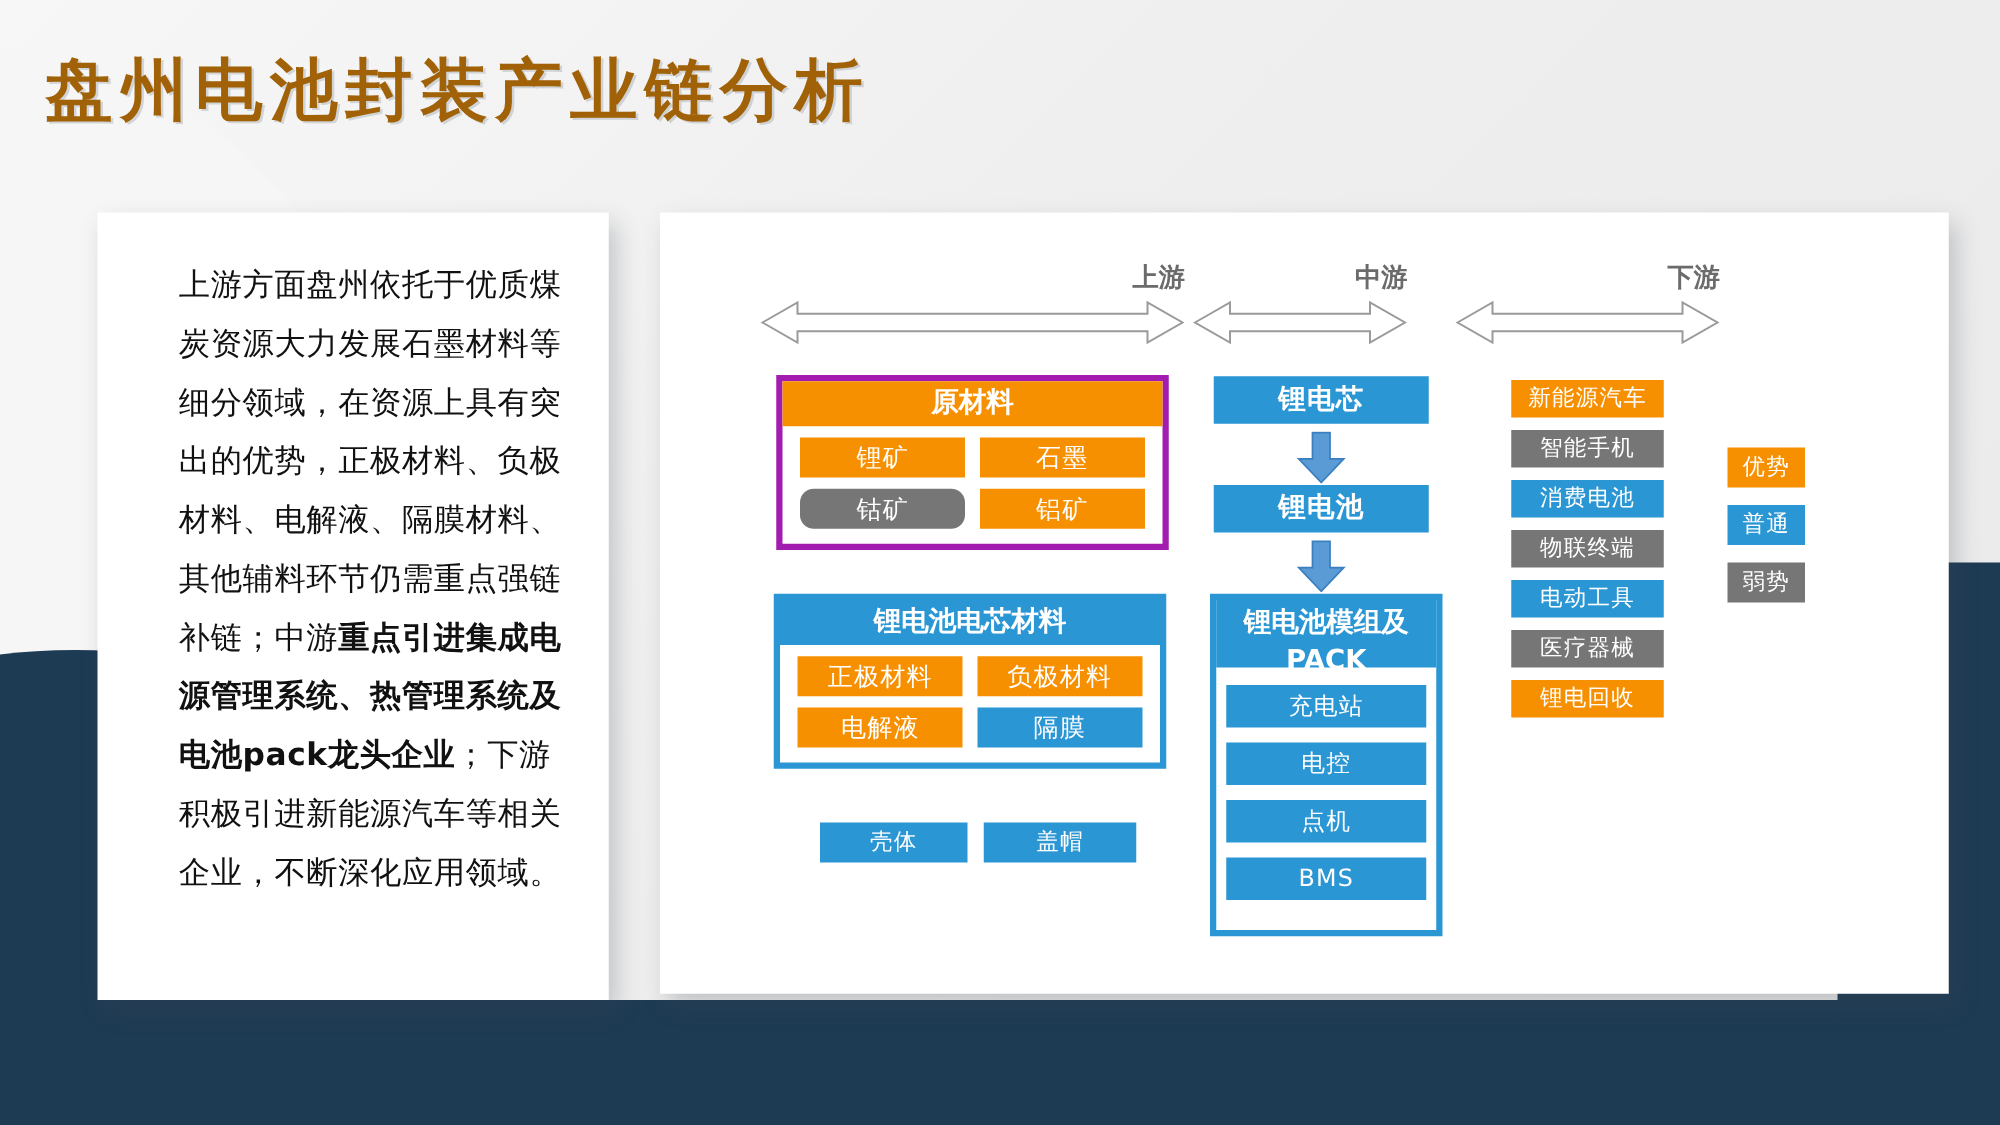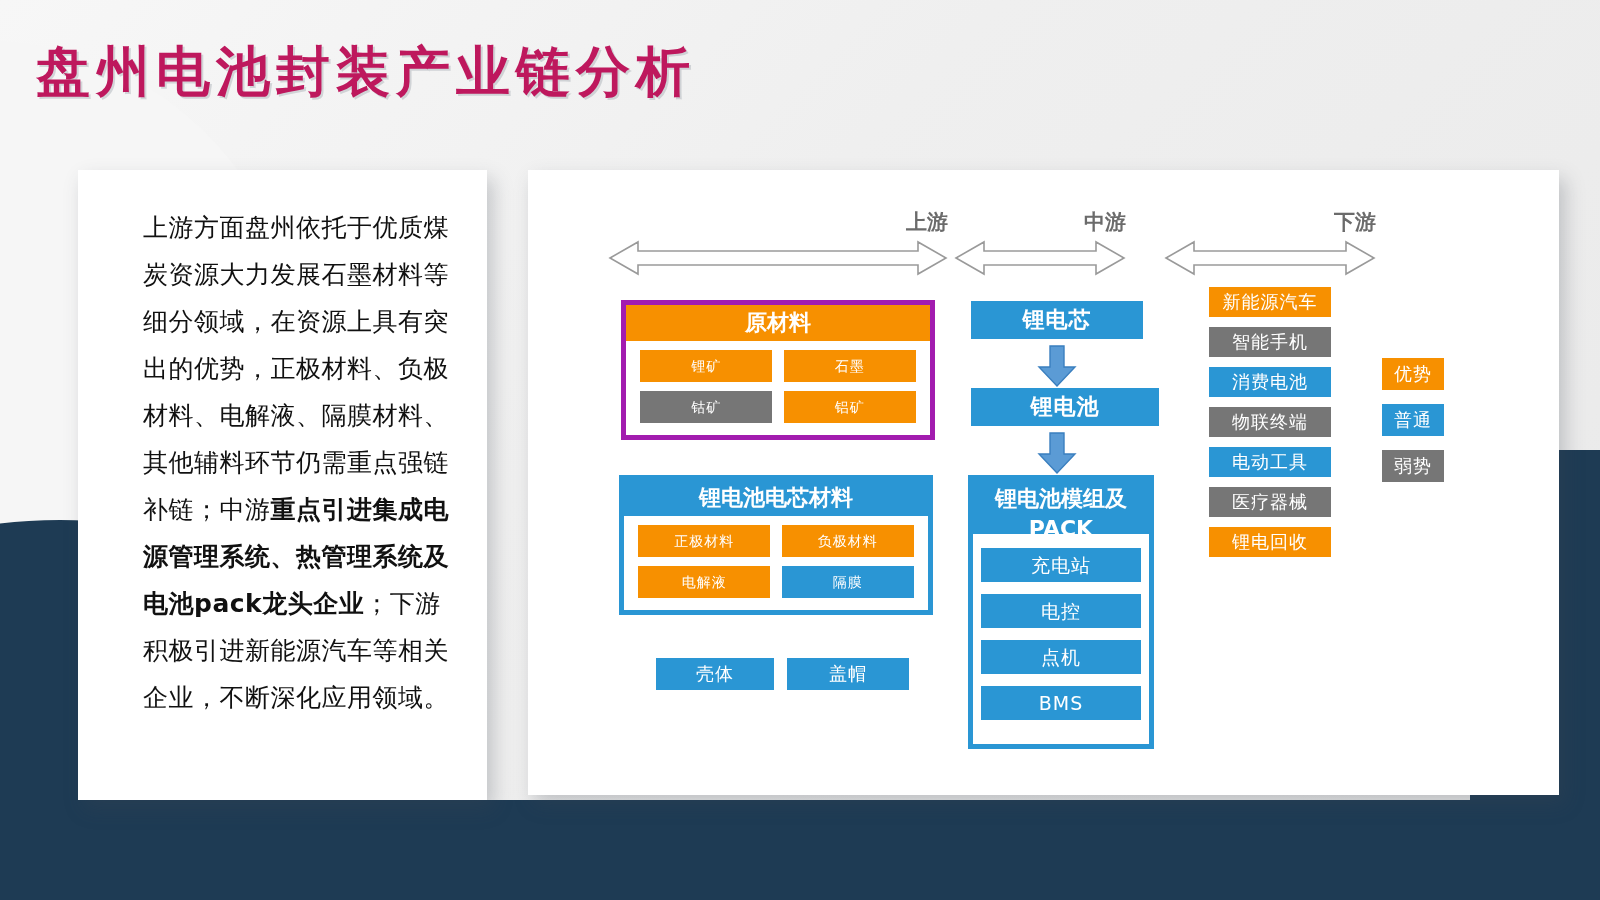--- a/index.html
+++ b/index.html
@@ -16,21 +16,21 @@
     border-radius:50%;background:#f6f6f6;}
   #bg-navy-left{position:absolute;left:-260px;top:520px;width:640px;height:500px;
     background:#1e3b54;border-radius:50% 50% 0 0 / 40% 40% 0 0;}
   #bg-navy-bottom{position:absolute;left:0;top:800px;width:1600px;height:100px;
     background:#1e3b54;}
   #bg-navy-right{position:absolute;left:1470px;top:450px;width:360px;height:450px;
     background:#1e3b54;border-radius:90px 0 0 0;}
 
   
   #page-title{position:absolute;left:36px;top:36px;
-    font-size:54px;font-weight:bold;color:#be185d;letter-spacing:6px;
+    font-size:54px;font-weight:bold;color:#a16207;letter-spacing:6px;
     text-shadow:2px 2px 0 rgba(120,130,140,.28);
     font-family:"DejaVu Sans","Liberation Sans",sans-serif;text-align:center;}
 
   
   .panel{position:absolute;background:#fff;box-shadow:6px 9px 18px rgba(60,70,80,.26);padding-left:31px;}
   #left-panel{left:78px;top:170px;width:378px;height:630px;}
   #right-panel{left:528px;top:170px;width:1000px;height:625px;}
 
   #left-body{padding:34px 30px 0 34px;
     font-size:25px;line-height:47px;color:#111;letter-spacing:.5px;
@@ -49,25 +49,25 @@
   .grp.blue{border-color:#2a96d4;}
   .grp-head{height:36px;line-height:36px;text-align:center;color:#fff;
     font-size:22px;font-weight:bold;background:#f79000;
     font-family:"DejaVu Sans","Liberation Sans",sans-serif;}
   .grp.blue>.grp-head{background:#2a96d4;}
   .grp-head.tall{height:54px;line-height:30px;padding-top:4px;box-sizing:border-box;}
   .grp-body{padding:9px 14px 12px 14px;display:flex;flex-wrap:wrap;
     justify-content:space-between;row-gap:9px;}
 
   .chip{height:32px;line-height:32px;text-align:center;color:#fff;
-    font-size:14px;letter-spacing:1px;
+    font-size:20px;letter-spacing:1px;
     font-family:"DejaVu Sans","Liberation Sans",sans-serif;}
   .chip.o{background:#f79000;}
   .chip.b{background:#2a96d4;}
-  .chip.g{background:#767676;}
+  .chip.g{background:#767676;border-radius:11px;}
   .half{width:48%;}
 
   .solo{position:absolute;height:32px;line-height:32px;text-align:center;
     color:#fff;font-size:18px;letter-spacing:1px;
     font-family:"DejaVu Sans","Liberation Sans",sans-serif;}
 
   .bar{position:absolute;text-align:center;color:#fff;font-weight:bold;
     font-size:22px;font-family:"DejaVu Sans","Liberation Sans",sans-serif;}
 
   .dl-item{width:122px;height:30px;line-height:30px;text-align:center;
@@ -145,40 +145,40 @@
 
     <div class="solo chip b" style="left:128px;top:488px;width:118px;">壳体</div>
     <div class="solo chip b" style="left:259px;top:488px;width:122px;">盖帽</div>
 
     <div class="bar chip b" style="left:443px;top:131px;width:172px;height:38px;line-height:38px;">锂电芯</div>
 
     <svg style="position:absolute;left:509px;top:175px;" width="40" height="42" viewBox="0 0 40 42">
       <polygon points="13,1 27,1 27,22 38,22 20,41 2,22 13,22" fill="#5b9bd5" stroke="#3a7fbf" stroke-width="1.4"></polygon>
     </svg>
 
-    <div class="bar chip b" style="left:443px;top:218px;width:188px;height:38px;line-height:38px;">锂电池</div>
+    <div class="bar chip b" style="left:443px;top:218px;width:172px;height:38px;line-height:38px;">锂电池</div>
 
     <svg style="position:absolute;left:509px;top:262px;" width="40" height="42" viewBox="0 0 40 42">
       <polygon points="13,1 27,1 27,22 38,22 20,41 2,22 13,22" fill="#5b9bd5" stroke="#3a7fbf" stroke-width="1.4"></polygon>
     </svg>
 
     <div class="grp blue" style="left:440px;top:305px;width:176px;">
       <div class="grp-head tall">
         <div>锂电池模组及</div>
         <div>PACK</div>
       </div>
       <div style="padding:14px 0 12px 0;">
         <div class="pack-sub">充电站</div>
         <div class="pack-sub">电控</div>
         <div class="pack-sub">点机</div>
         <div class="pack-sub">BMS</div>
       </div>
     </div>
 
-    <div style="position:absolute;left:681px;top:117px;">
+    <div style="position:absolute;left:681px;top:134px;">
       <div class="dl-item" style="background:#f79000;">新能源汽车</div>
       <div class="dl-item" style="background:#767676;">智能手机</div>
       <div class="dl-item" style="background:#2a96d4;">消费电池</div>
       <div class="dl-item" style="background:#767676;">物联终端</div>
       <div class="dl-item" style="background:#2a96d4;">电动工具</div>
       <div class="dl-item" style="background:#767676;">医疗器械</div>
       <div class="dl-item" style="background:#f79000;">锂电回收</div>
     </div>
 
     <div style="position:absolute;left:854px;top:188px;">

